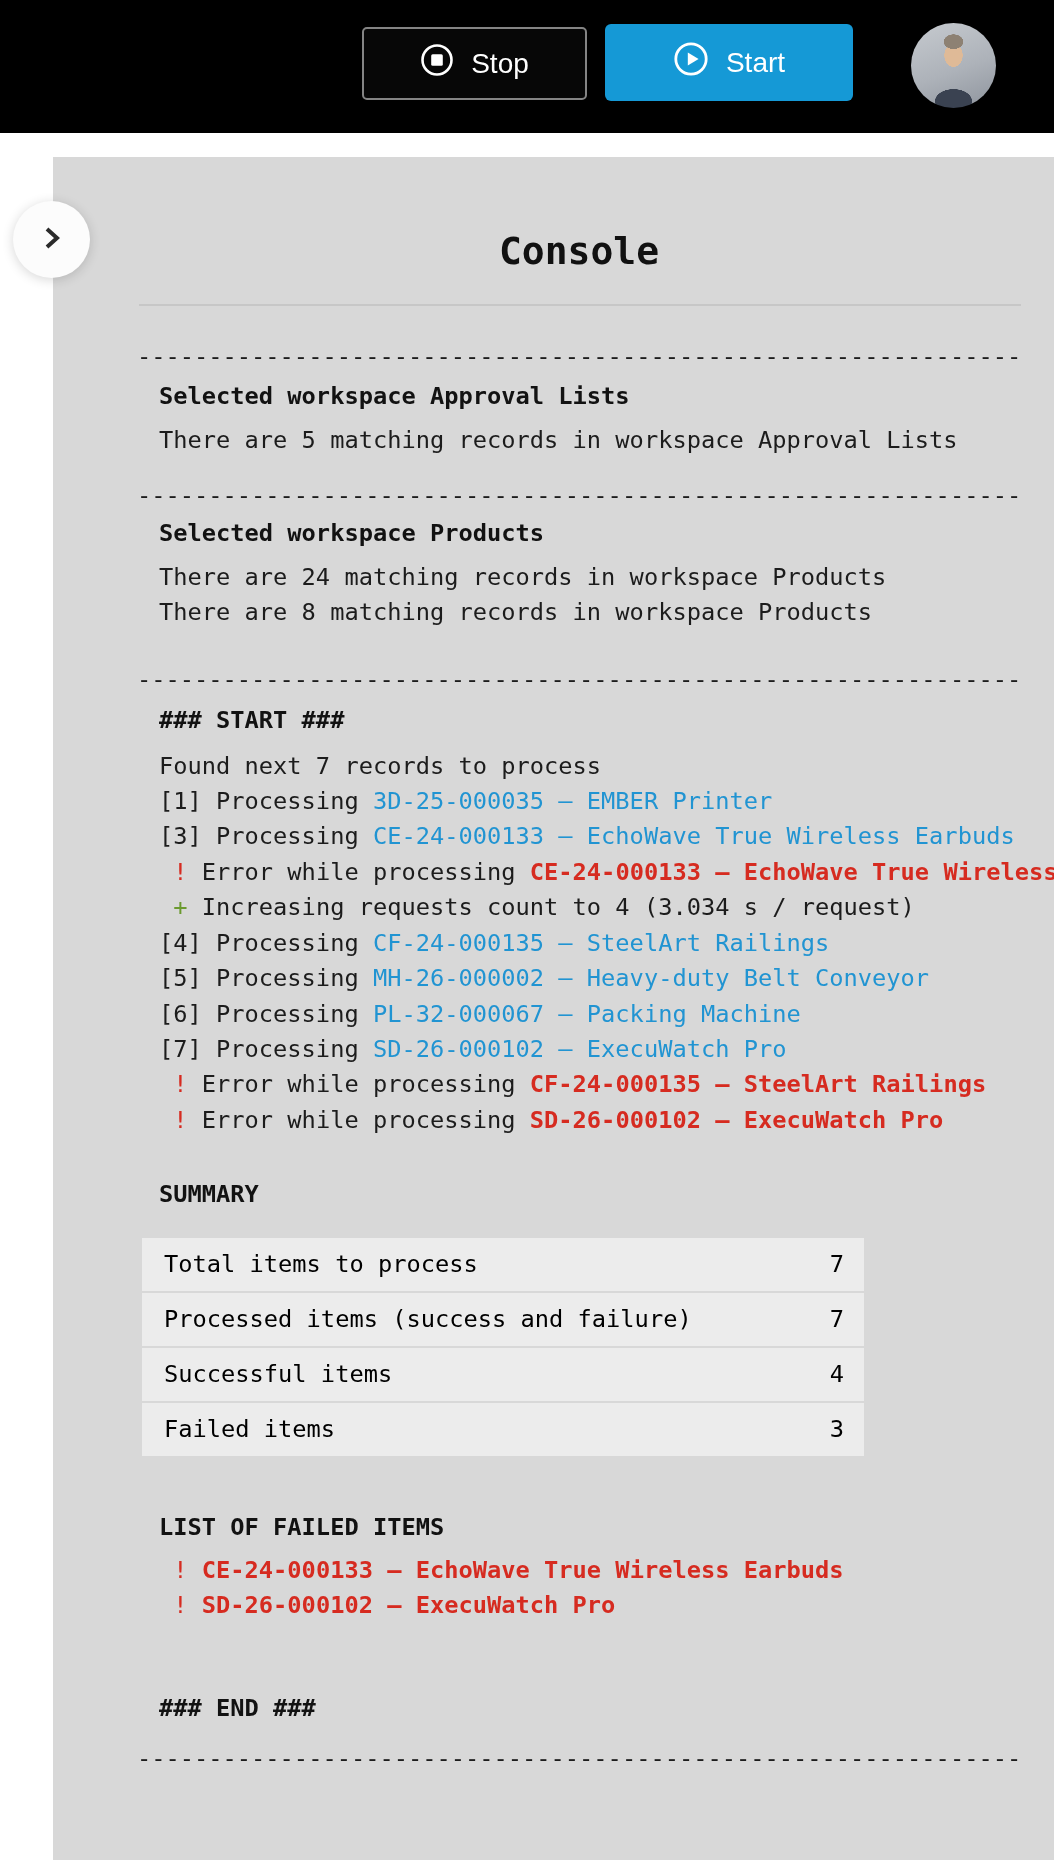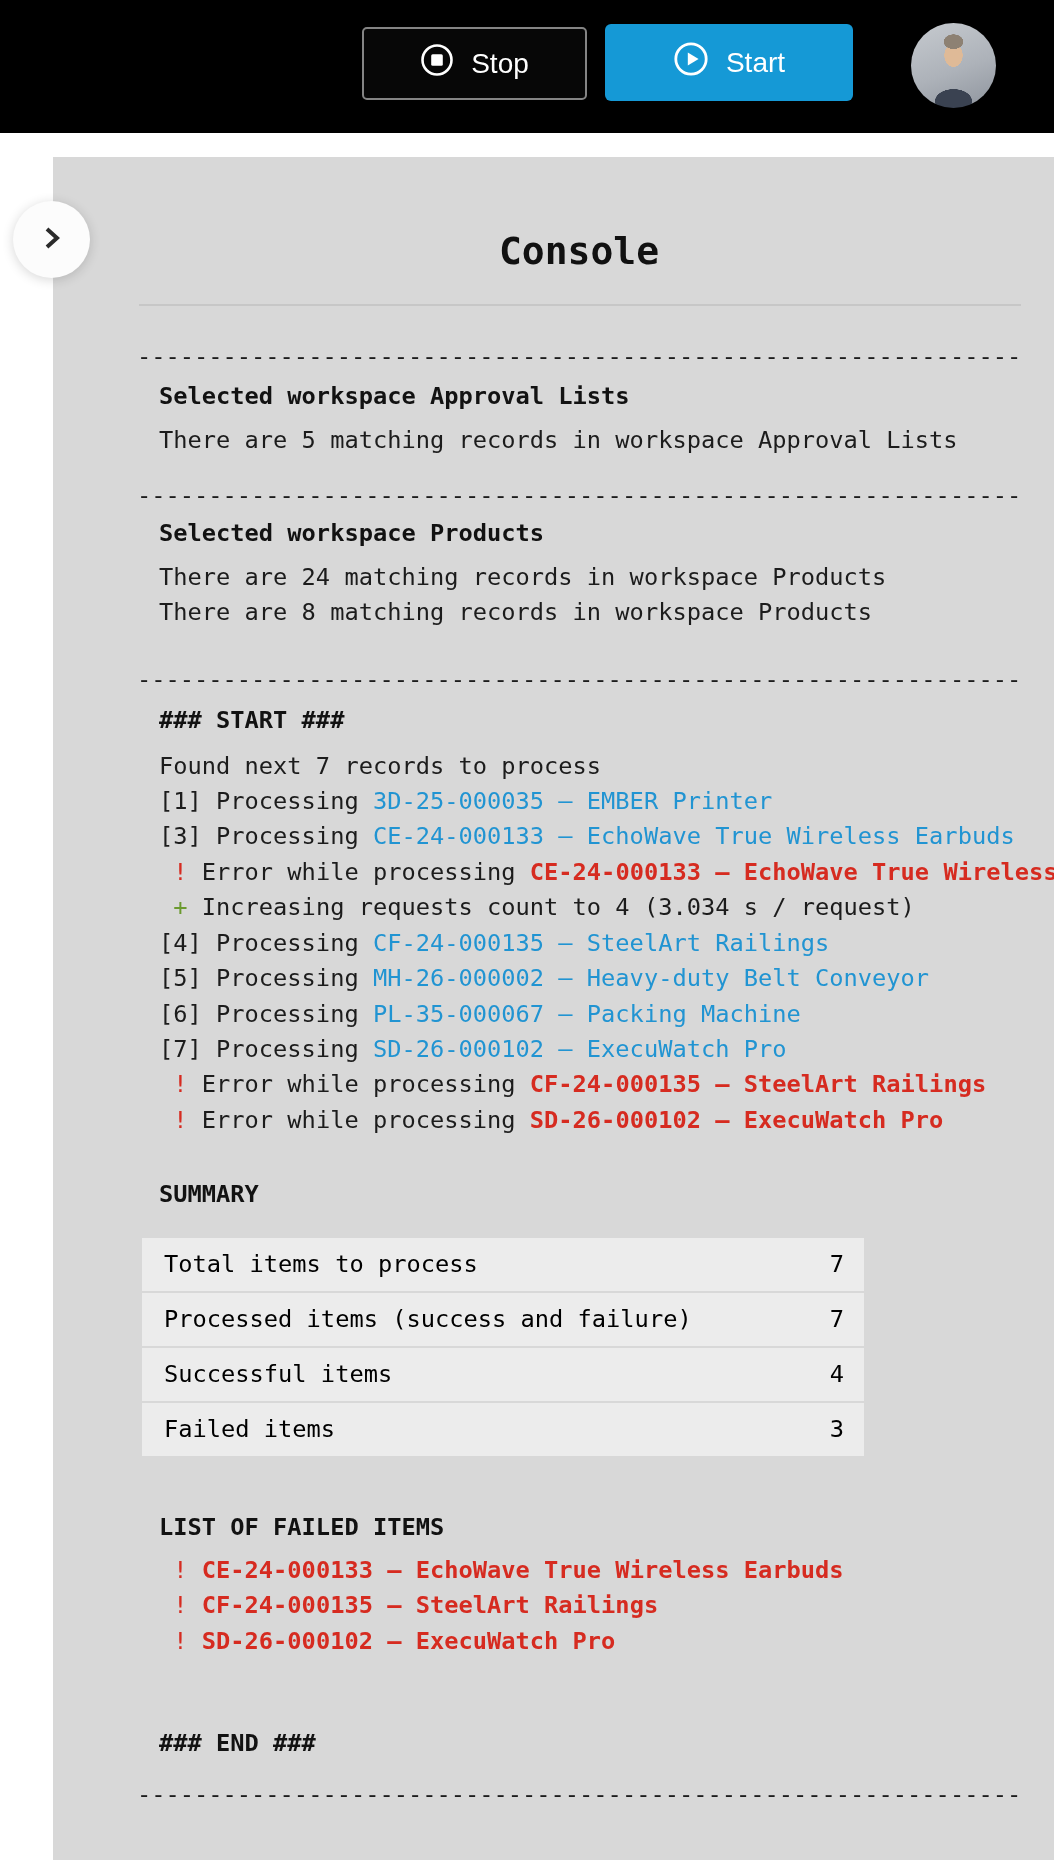--- a/index.html
+++ b/index.html
@@ -125,21 +125,21 @@
         <div class="line msg">There are 8 matching records in workspace Products</div>
         <div class="line sep" style="margin-top: 31px;">--------------------------------------------------------------</div>
         <div class="line msg b" style="margin-top: 6px;">### START ###</div>
         <div class="line msg" style="margin-top: 10px;">Found next 7 records to process</div>
         <div class="line msg"><span>[1] Processing </span><span class="seg-link">3D-25-000035 – EMBER Printer</span></div>
         <div class="line msg"><span>[3] Processing </span><span class="seg-link">CE-24-000133 – EchoWave True Wireless Earbuds</span></div>
         <div class="line msg"><span> </span><span class="seg-red">!</span><span> Error while processing </span><span class="seg-red-bold">CE-24-000133 – EchoWave True Wireless Earbuds</span></div>
         <div class="line msg"><span> </span><span class="seg-green">+</span><span> Increasing requests count to 4 (3.034 s / request)</span></div>
         <div class="line msg"><span>[4] Processing </span><span class="seg-link">CF-24-000135 – SteelArt Railings</span></div>
         <div class="line msg"><span>[5] Processing </span><span class="seg-link">MH-26-000002 – Heavy-duty Belt Conveyor</span></div>
-        <div class="line msg"><span>[6] Processing </span><span class="seg-link">PL-35-000067 – Packing Machine</span></div>
+        <div class="line msg"><span>[6] Processing </span><span class="seg-link">PL-32-000067 – Packing Machine</span></div>
         <div class="line msg"><span>[7] Processing </span><span class="seg-link">SD-26-000102 – ExecuWatch Pro</span></div>
         <div class="line msg"><span> </span><span class="seg-red">!</span><span> Error while processing </span><span class="seg-red-bold">CF-24-000135 – SteelArt Railings</span></div>
         <div class="line msg"><span> </span><span class="seg-red">!</span><span> Error while processing </span><span class="seg-red-bold">SD-26-000102 – ExecuWatch Pro</span></div>
         <div class="line msg b" style="margin-top: 39px;">SUMMARY</div>
         <div class="sum-table" style="margin-top: 25px;">
           <div class="sum-row">
             <span>Total items to process</span>
             <span>7</span>
           </div>
           <div class="sum-row">
@@ -150,19 +150,18 @@
             <span>Successful items</span>
             <span>4</span>
           </div>
           <div class="sum-row">
             <span>Failed items</span>
             <span>3</span>
           </div>
         </div>
         <div class="line msg b" style="margin-top: 54px;">LIST OF FAILED ITEMS</div>
         <div class="line msg" style="margin-top: 8px;"><span> </span><span class="seg-red">!</span><span> </span><span class="seg-red-bold">CE-24-000133 – EchoWave True Wireless Earbuds</span></div>
-        <div class="line msg"><span> </span><span class="seg-red">!</span><span> </span><span class="seg-red-bold">CF-24-000135 – SteelArt Railings</span></div>
         <div class="line msg"><span> </span><span class="seg-red">!</span><span> </span><span class="seg-red-bold">SD-26-000102 – ExecuWatch Pro</span></div>
         <div class="line msg b" style="margin-top: 67px;">### END ###</div>
         <div class="line sep" style="margin-top: 15px;">--------------------------------------------------------------</div>
       </div>
   </div>
 </div>
 
 </body></html>

